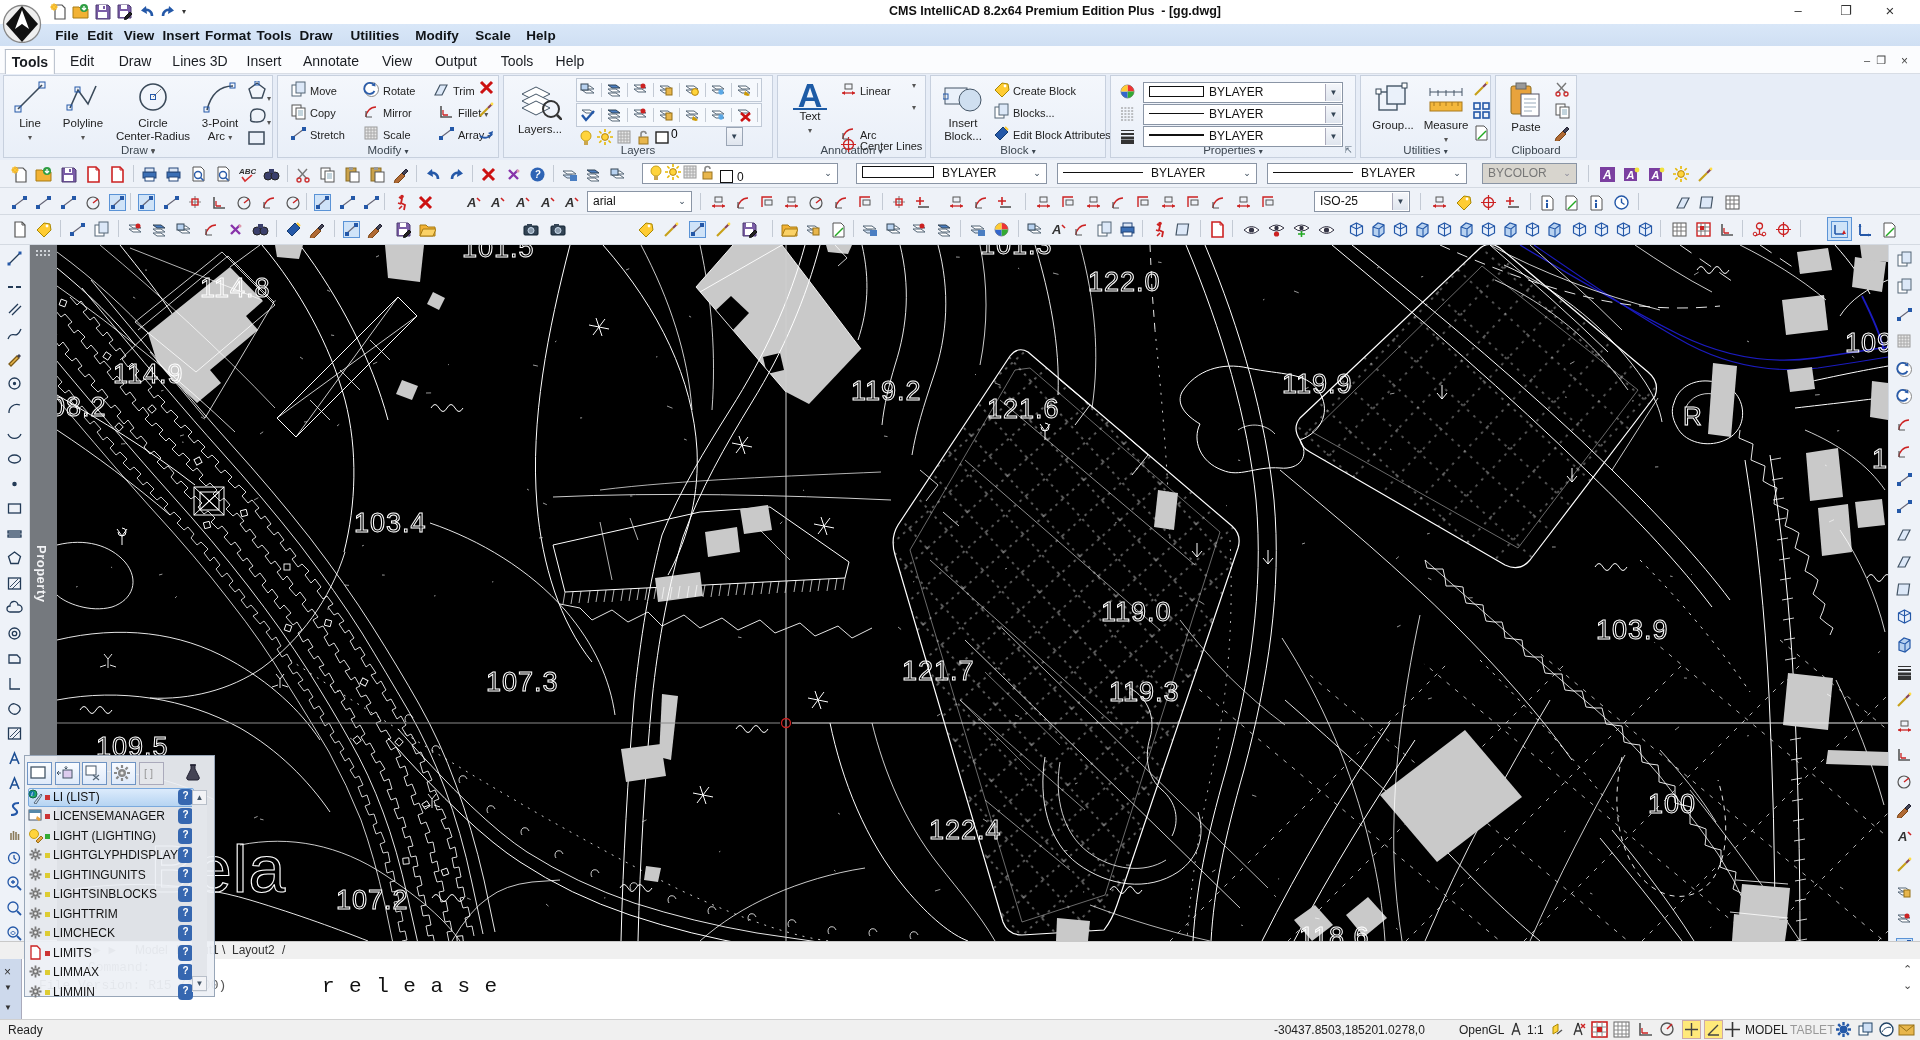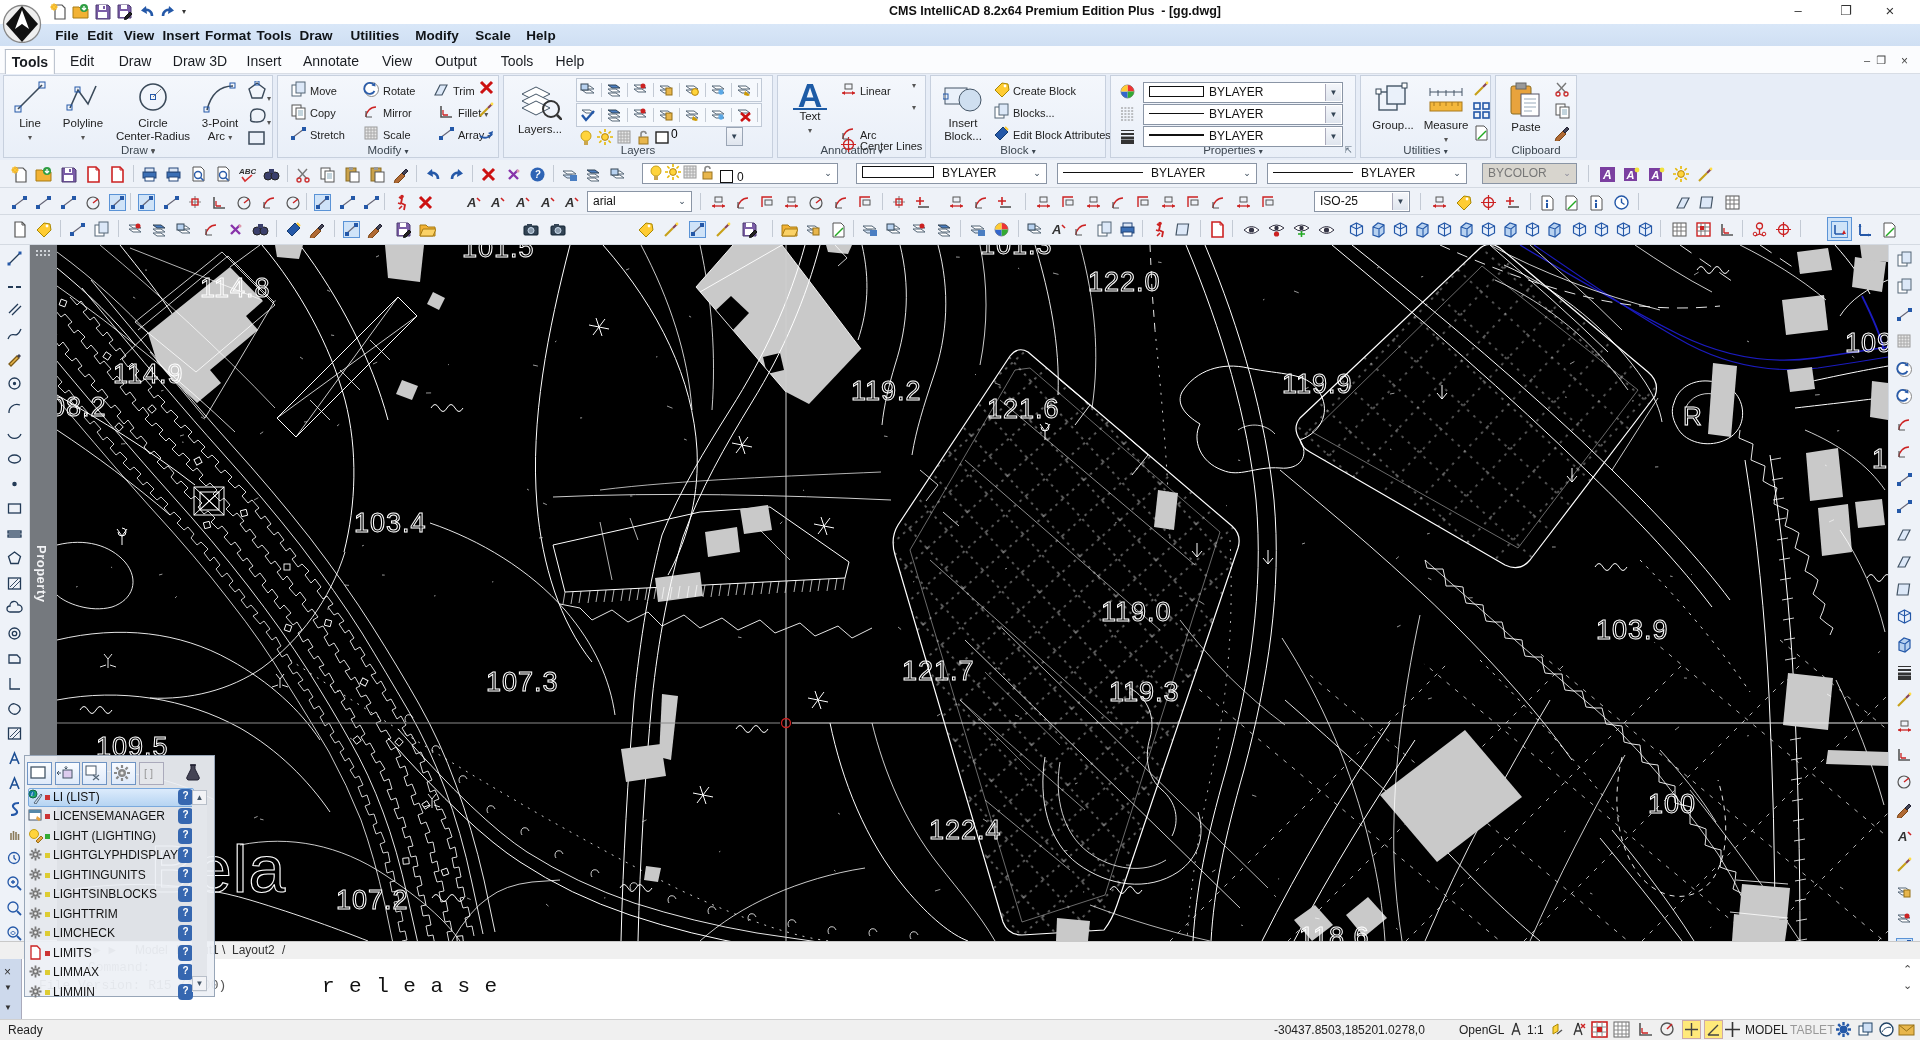--- a/index.html
+++ b/index.html
@@ -108,21 +108,21 @@
       <span class="mi" style="left:316px;">Draw</span>
       <span class="mi" style="left:375px;">Utilities</span>
       <span class="mi" style="left:437px;">Modify</span>
       <span class="mi" style="left:493px;">Scale</span>
       <span class="mi" style="left:541px;">Help</span>
     </div>
 <div id="tabrow">
       <span class="rtab act" style="left:30px;">Tools</span>
       <span class="rtab" style="left:82px;">Edit</span>
       <span class="rtab" style="left:135px;">Draw</span>
-      <span class="rtab" style="left:200px;">Draw 3D</span>
+      <span class="rtab" style="left:200px;">Lines 3D</span>
       <span class="rtab" style="left:264px;">Insert</span>
       <span class="rtab" style="left:331px;">Annotate</span>
       <span class="rtab" style="left:397px;">View</span>
       <span class="rtab" style="left:456px;">Output</span>
       <span class="rtab" style="left:517px;">Tools</span>
       <span class="rtab" style="left:570px;">Help</span>
       <span style="position:absolute;right:28px;top:8px;font-size:11px;color:#444;letter-spacing:6px;">–❐</span>
       <span style="position:absolute;right:12px;top:8px;font-size:12px;color:#444;">×</span>
     </div>
 <div id="ribbon">

